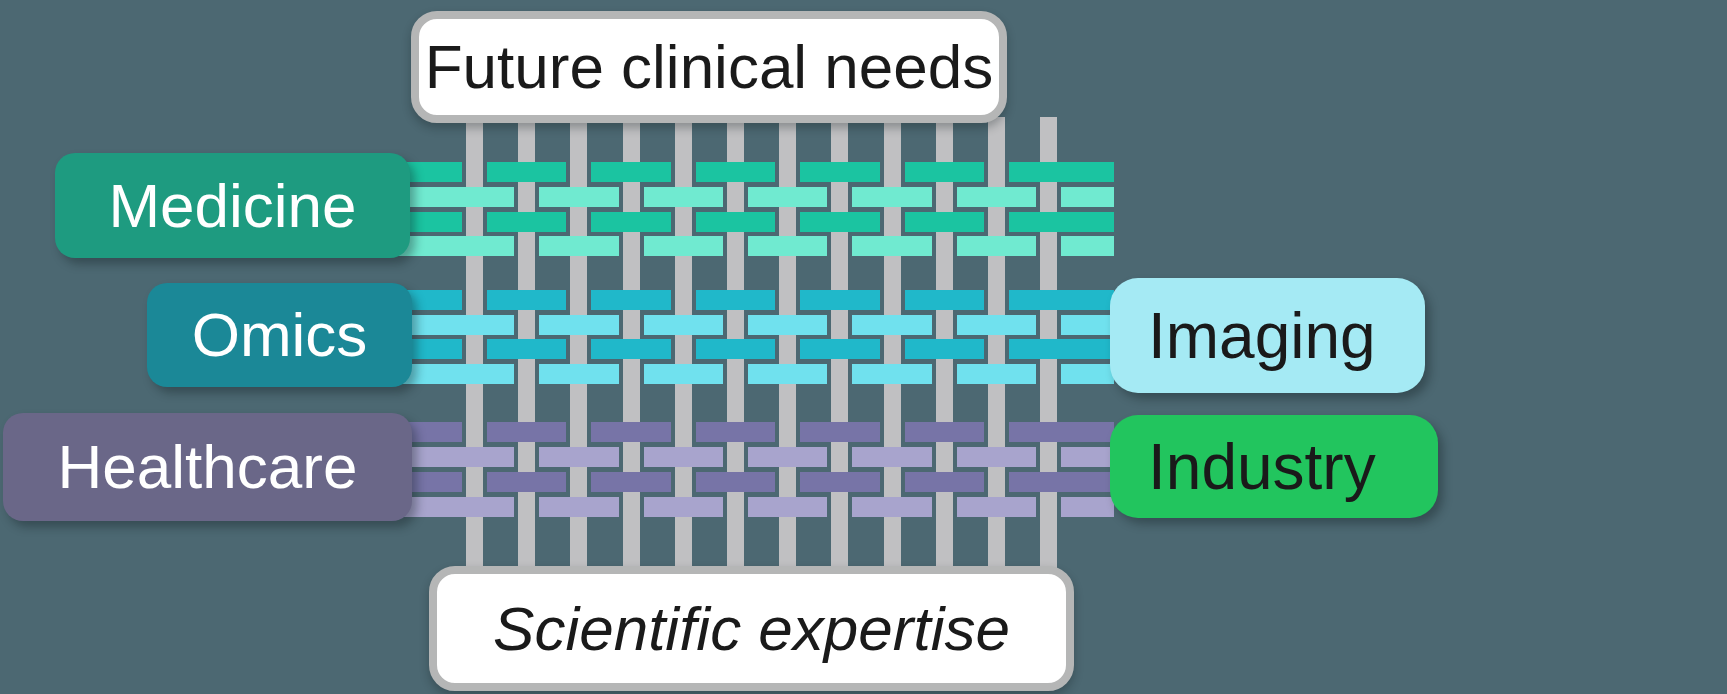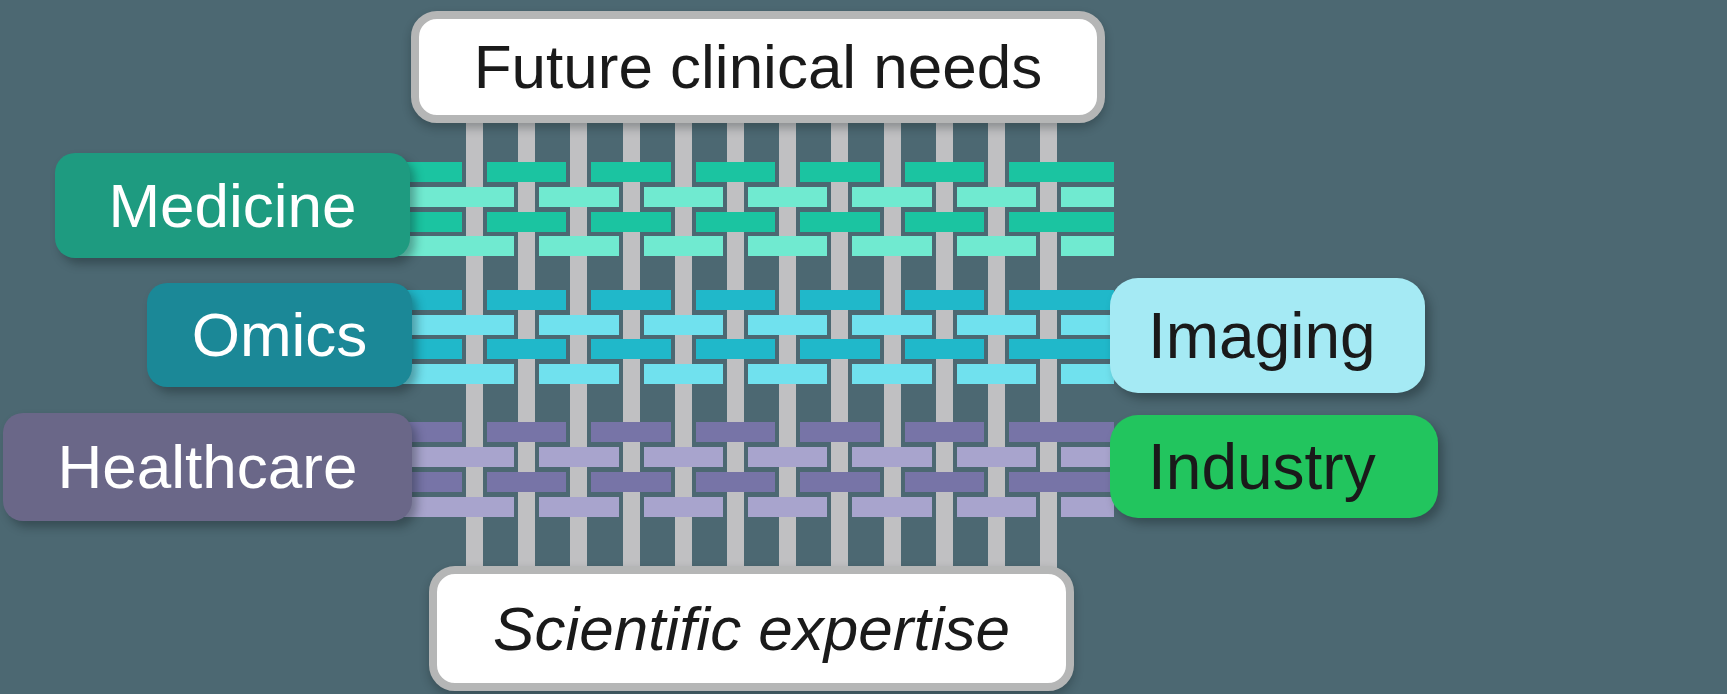--- a/index.html
+++ b/index.html
@@ -23,21 +23,21 @@
     white-space:nowrap;
   }
   .white-node{
     background:#ffffff;
     border:8px solid #b5b6b6;
     border-radius:26px;
     color:#1a1a1a;
     font-size:62px;
     box-shadow:0 5px 10px rgba(15,25,30,.30);
   }
-  .node-top{left:411px;top:11px;width:694px;height:112px;}
+  .node-top{left:411px;top:11px;width:596px;height:112px;}
   .node-bottom{left:429px;top:566px;width:645px;height:125px;}
   .side-left{
     border-radius:20px;
     font-size:62px;
     box-shadow:5px 6px 10px rgba(15,25,30,.35);
   }
   .side-right{
     border-radius:28px;
     font-size:64px;
     justify-content:flex-start;

